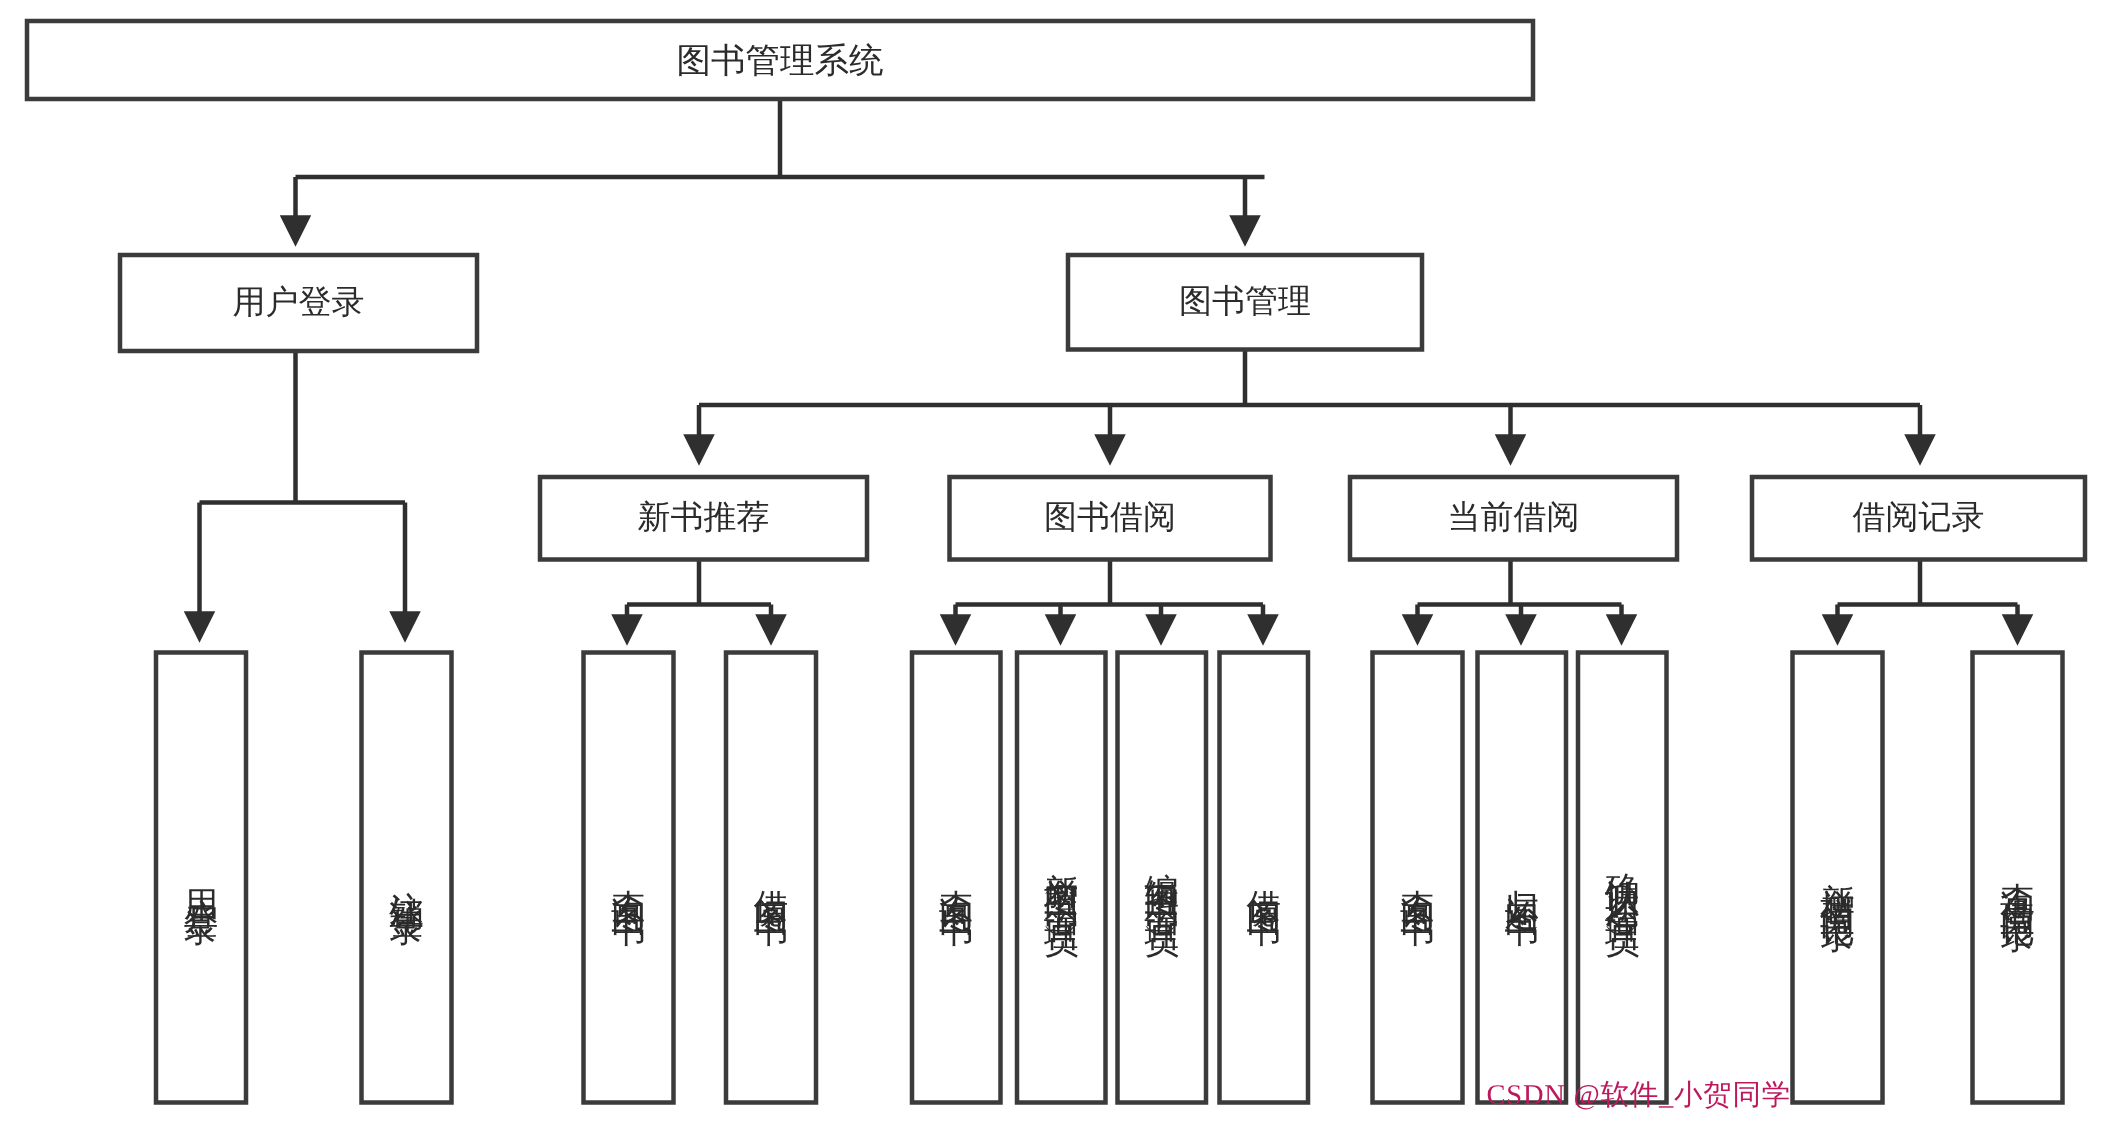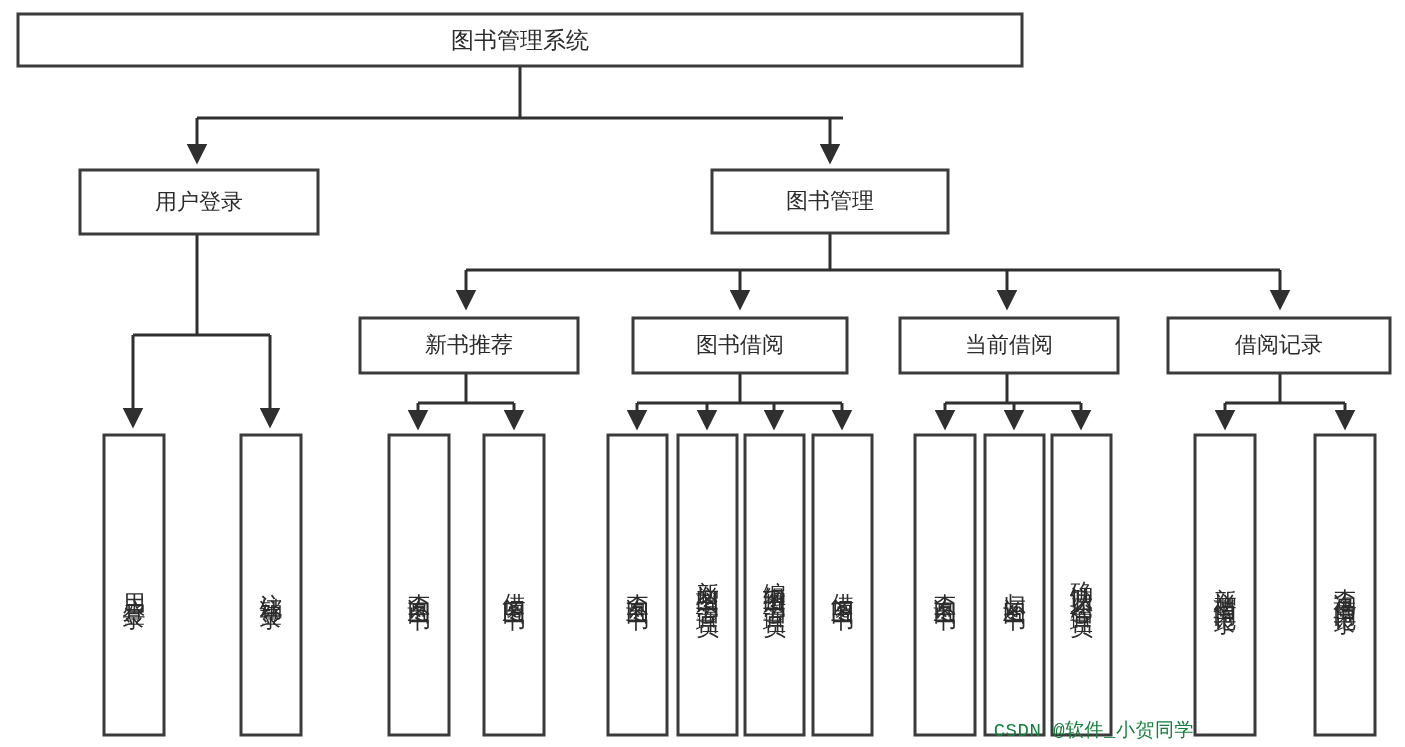--- a/index.html
+++ b/index.html
@@ -33,23 +33,23 @@
     justify-content:center;
     line-height:1;
     white-space:nowrap;
     pointer-events:none;
   }
   .conn{stroke:#2f2f2f;stroke-width:3;fill:none;}
   .arrow-head{fill:#2f2f2f;}
   .watermark{
     position:absolute;
     right:6px;bottom:4px;
-    font-family:Liberation Mono, monospace;
+    font-family:Liberation Serif, serif;
     font-size:19px;
-    color:#15803d;
+    color:#be185d;
     white-space:nowrap;
     letter-spacing:0.5px;
   }
 </style>
 </head>
 <body>
 
 <div id="stage">
 
   <svg id="diagram" viewBox="0 0 1405 747">

